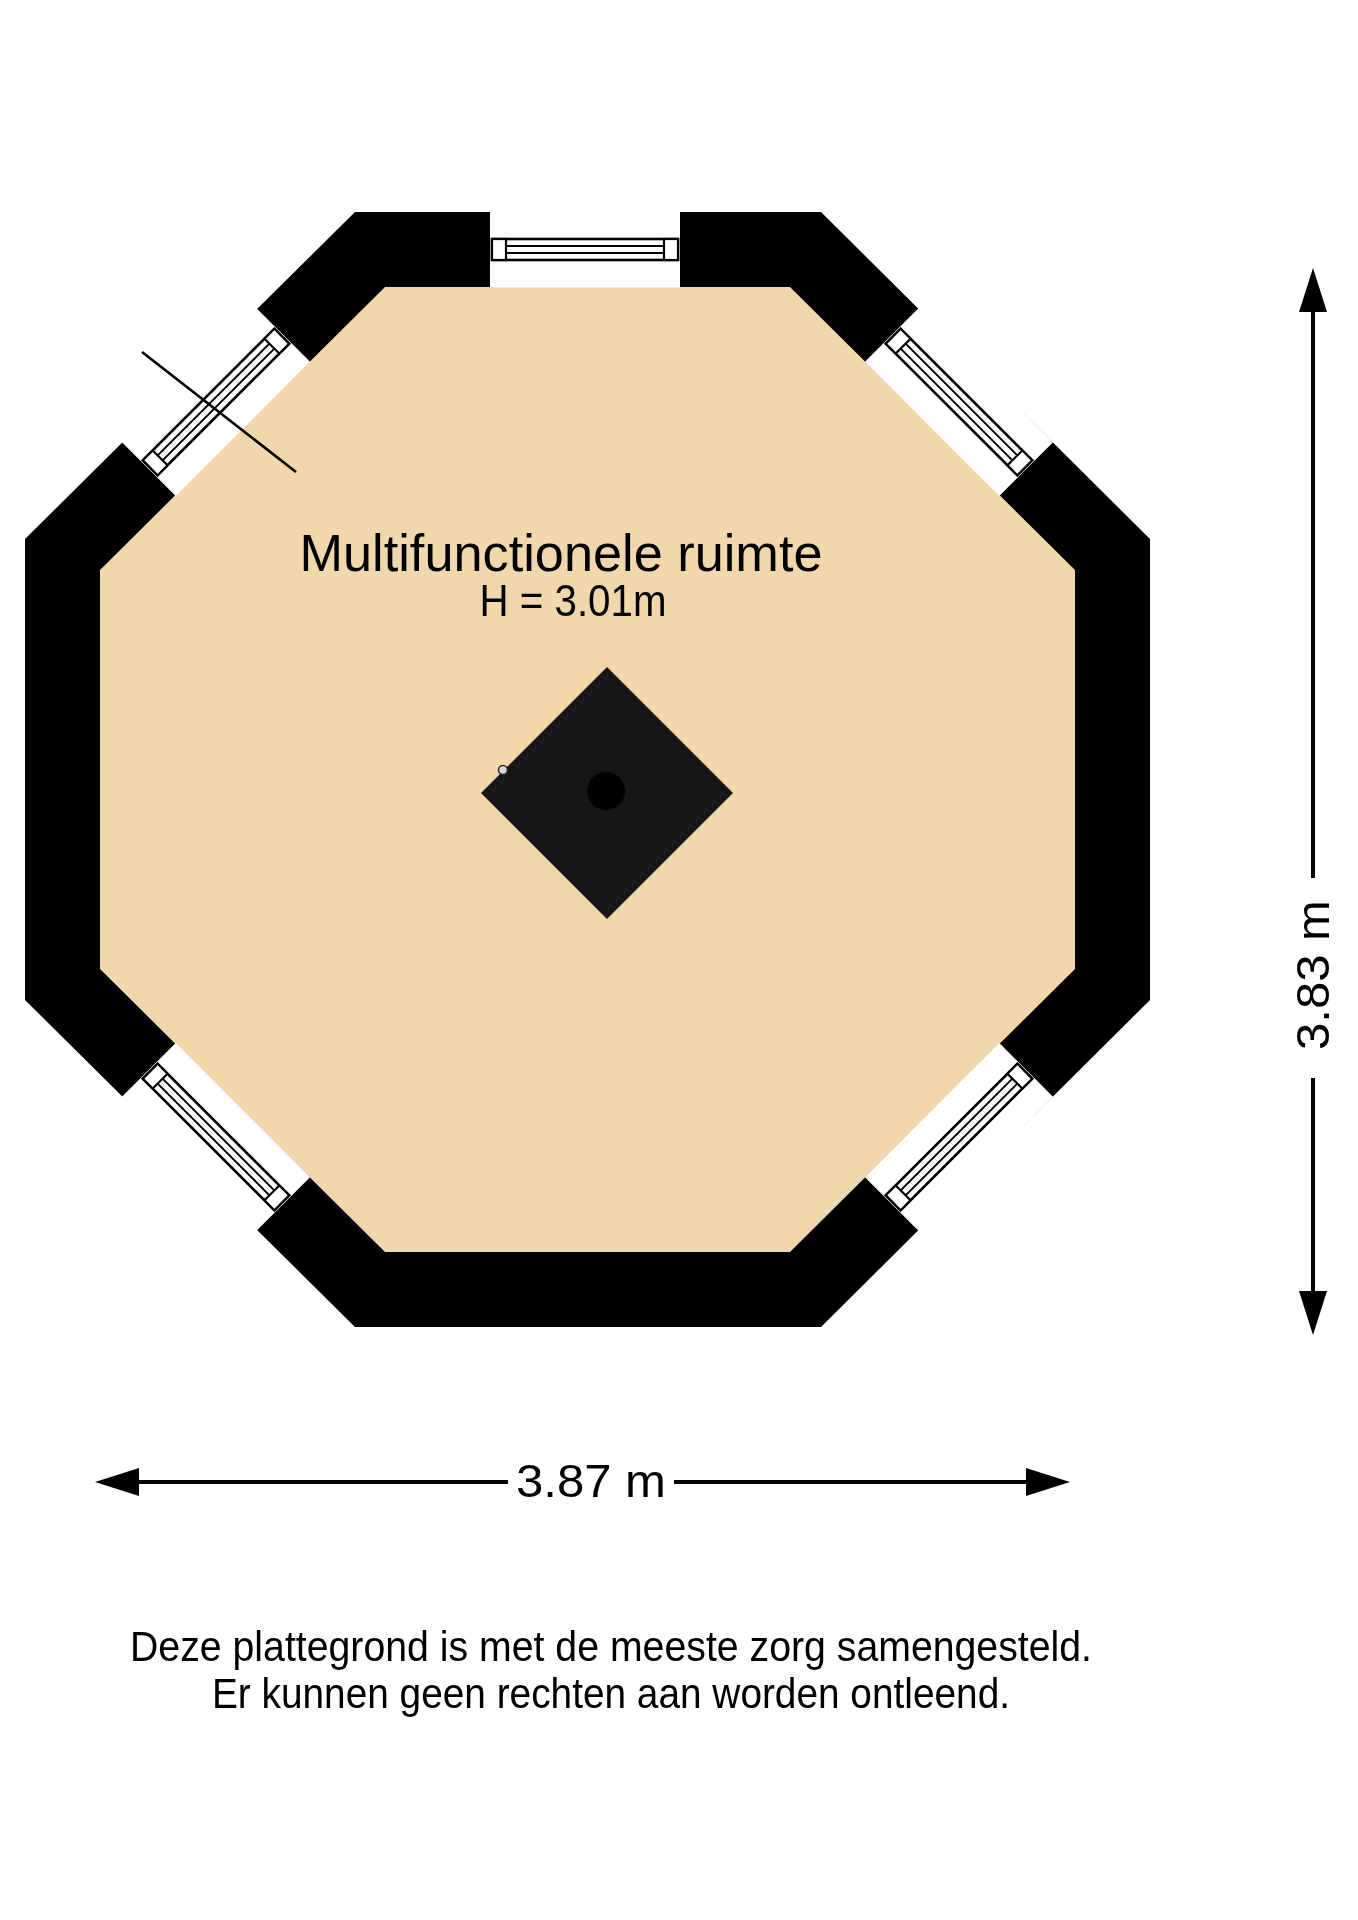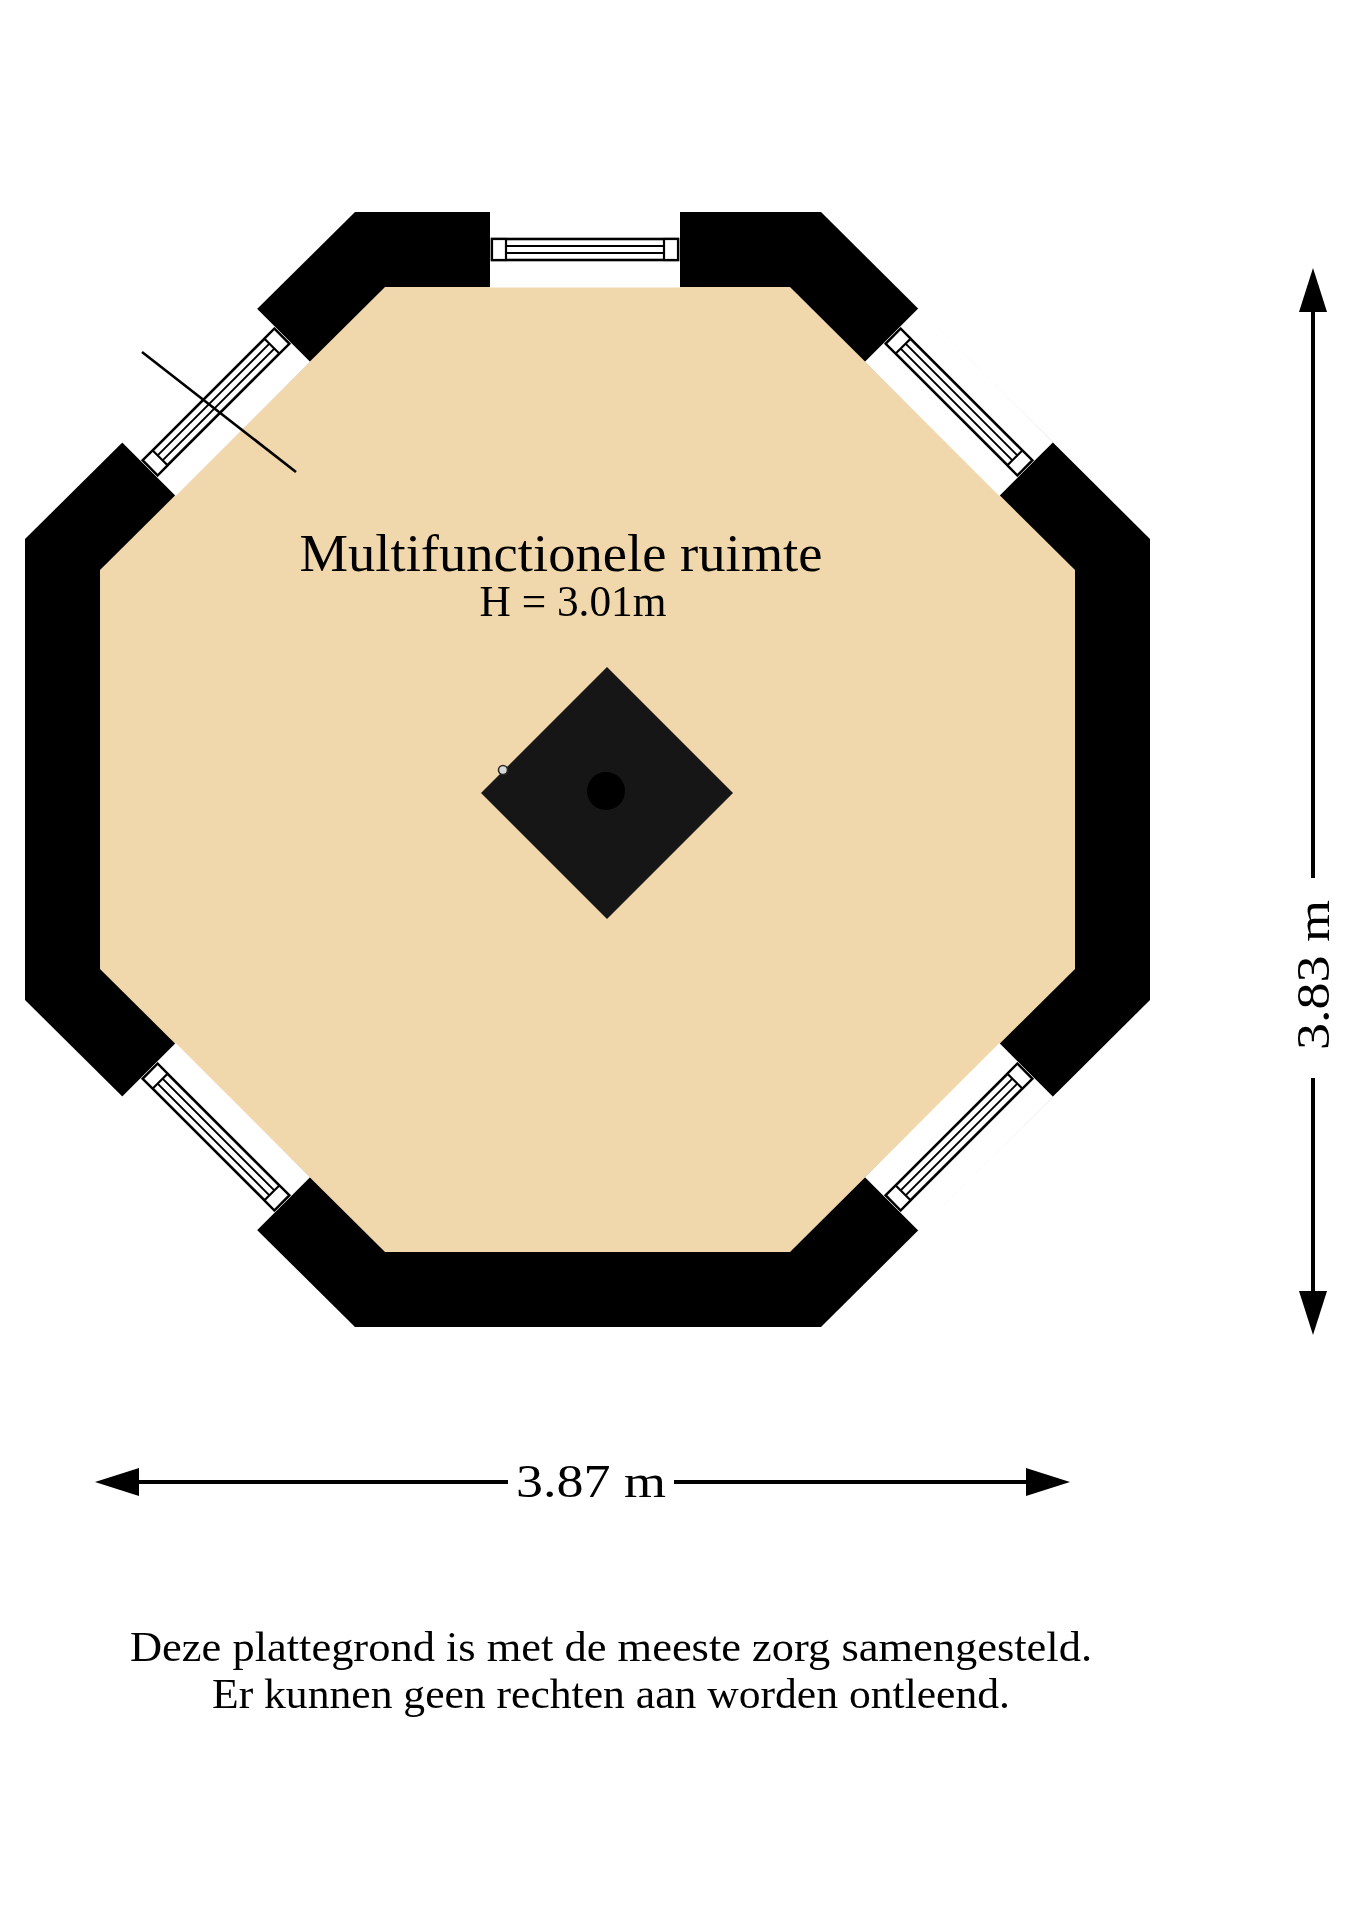--- a/index.html
+++ b/index.html
@@ -1,17 +1,17 @@
 <!DOCTYPE html>
 <html><head>
 <meta charset="utf-8">
 <style>
   html,body{margin:0;padding:0;background:#ffffff;}
   .page{position:relative;width:1358px;height:1920px;background:#ffffff;overflow:hidden;
-        font-family:Liberation Serif, serif;}
+        font-family:Liberation Sans, sans-serif;}
   svg{position:absolute;left:0;top:0;}
   .opening{fill:#ffffff;stroke:none;}
   .pane{fill:#ffffff;stroke:#000000;stroke-width:2.6;}
   .glaze{stroke:#000000;stroke-width:2;}
   .cap{fill:#ffffff;stroke:#000000;stroke-width:2.2;}
   .dimline{stroke:#000000;stroke-width:4;}
   .dimhead{fill:#000000;stroke:none;}
   .annoline{stroke:#000000;stroke-width:2.6;}
   .roomlabel{font-size:52px;fill:#000000;text-anchor:middle;}
   .roomheight{font-size:44px;fill:#000000;text-anchor:middle;}

